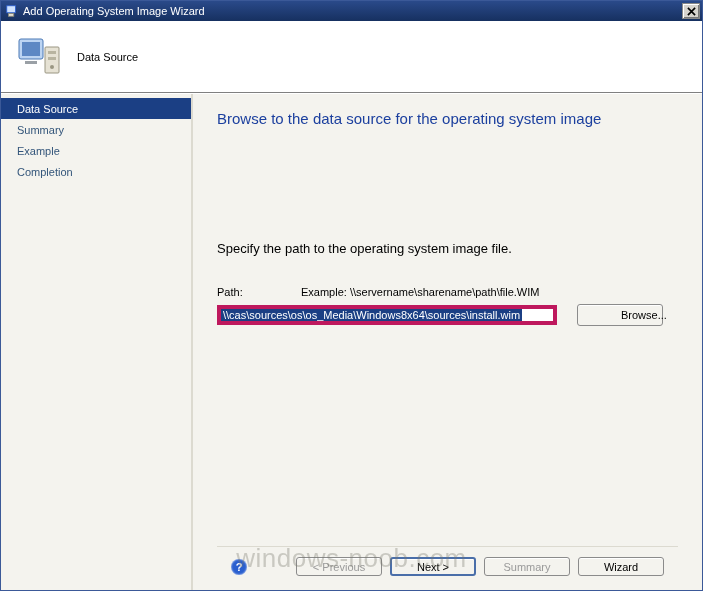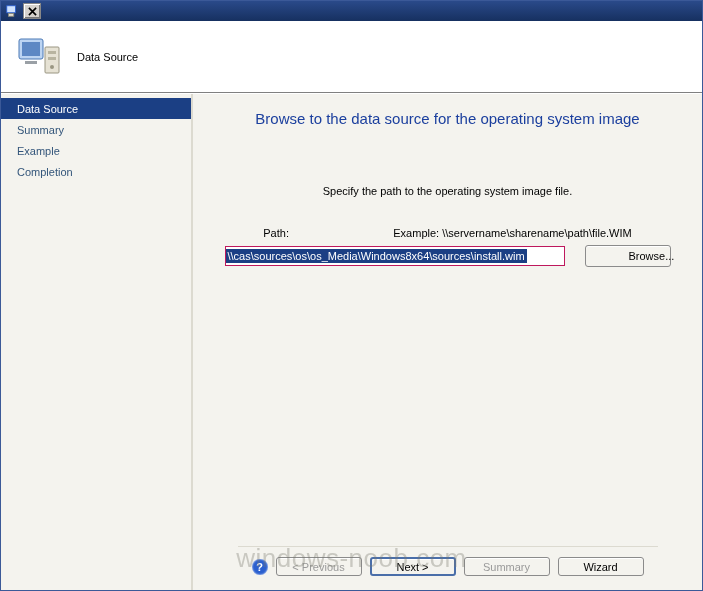--- a/index.html
+++ b/index.html
@@ -85,52 +85,50 @@
     background:#1b3f84;
     color:#fff;
   }
   .main {
     flex:1;
     background:#f4f3ee;
     border-left: 2px solid #dcdad0;
     padding: 16px 24px 0 24px;
     display:flex;
     flex-direction:column;
-    align-items:center;
   }
   .main-title {
     color:#1b3f9e;
     font-family: Verdana, sans-serif;
     font-size: 15px;
     margin-bottom: 6px;
   }
   .spec-text {
-    margin-top: 52px;
-    font-size: 11px;
+    margin-top: 108px;
+    font-size: 13px;
     color:#000;
   }
   .path-row {
     margin-top: 30px;
     display:flex;
     font-size: 11px;
     color:#000;
-    gap:46px;
   }
   .path-label { width: 84px; }
   .example-text { }
   .input-row {
     margin-top: 6px;
     display:flex;
     align-items: center;
     gap: 20px;
   }
   .path-input-wrap {
     width:340px;
     height:20px;
-    border:1px solid #be185d;
+    border:4px solid #be185d;
     background:#fff;
     display:flex;
     align-items:center;
     overflow:hidden;
   }
   .path-selected {
     background:#1b3f84;
     color:#fff;
     padding:1px 2px;
     font-size:11px;
@@ -202,20 +200,21 @@
 </head>
 <body>
 
 <div class="titlebar">
   <span class="app-icon">
     <svg viewBox="0 0 16 16" width="14" height="14">
       <rect x="2" y="2" width="10" height="8" fill="#cfe3ff" stroke="#2a5fcf"></rect>
       <rect x="4" y="11" width="6" height="3" fill="#e8e5d8" stroke="#8a8a7a"></rect>
     </svg>
   </span>
+  <span class="title-text">Add Operating System Image Wizard</span>
   <div class="close-btn">
     <svg viewBox="0 0 10 10" width="9" height="9">
         <path d="M1 1 L9 9 M9 1 L1 9" stroke="#000" stroke-width="1.8"></path>
       </svg>
   </div>
 </div>
 
 <div class="header">
   <div class="computer-image">
     <svg viewBox="0 0 48 48" width="48" height="48">

